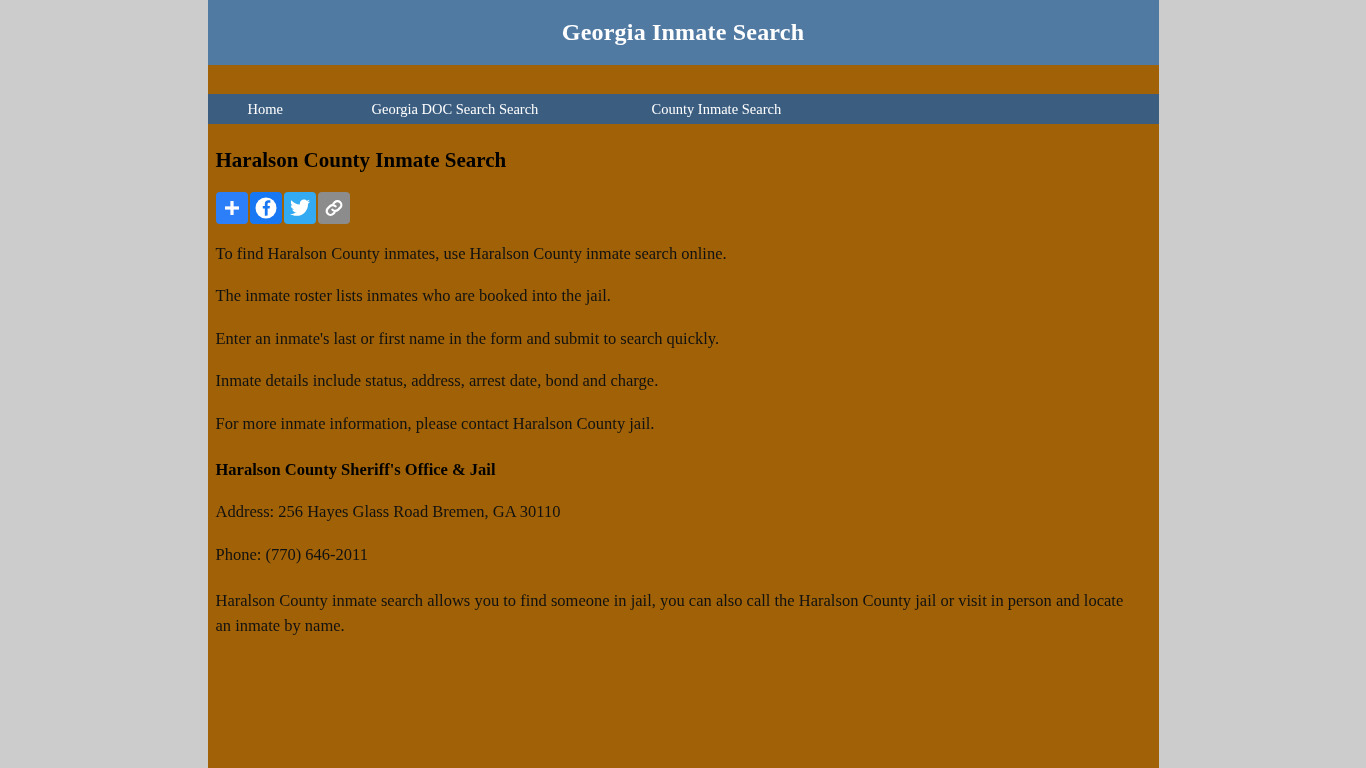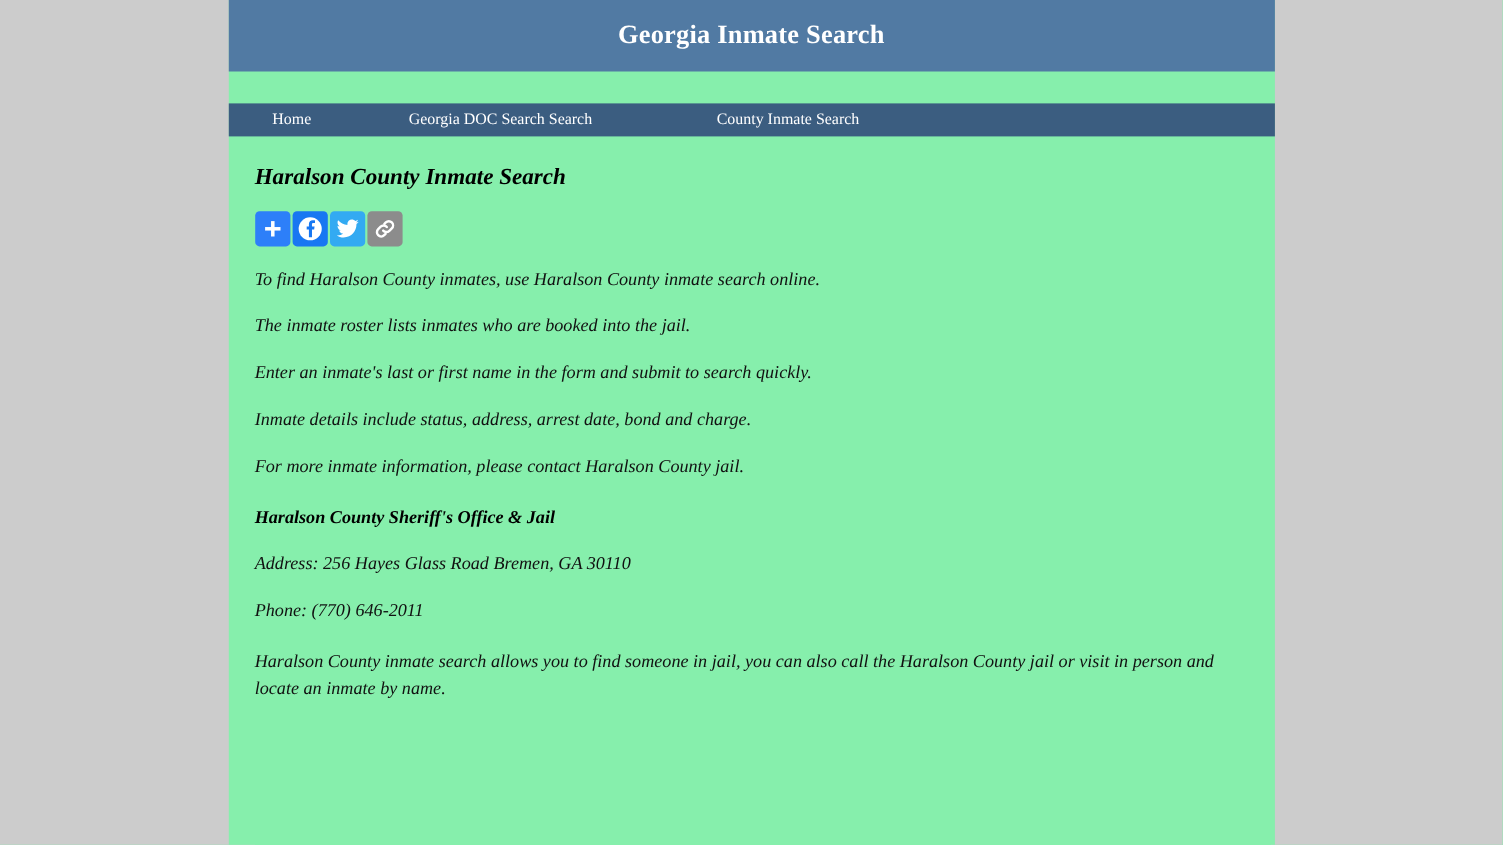--- a/index.html
+++ b/index.html
@@ -11,21 +11,21 @@
     width: 1366px;
     height: 768px;
     background: #cccccc;
     font-family: "Liberation Serif", "DejaVu Serif", serif;
     overflow: hidden;
   }
 
   .page-container {
     width: 951px;
     margin: 0 auto;
-    background: #86efac;
+    background: #a16207;
     min-height: 768px;
     position: relative;
   }
 
   
   .site-header {
     background: #517aa3;
     height: 65px;
     display: flex;
     align-items: center;
@@ -57,23 +57,22 @@
     font-family: "Liberation Serif", "DejaVu Serif", serif;
     cursor: pointer;
     display: block;
   }
   .nav-item.nav-home { width: 124px; }
   .nav-item.nav-doc { width: 280px; }
   .nav-item.nav-county { width: auto; }
 
   
   .content {
-    padding: 0 20px 0 24px;
+    padding: 0 20px 0 8px;
     box-sizing: border-box;
-    font-style: italic;
   }
   .page-title {
     font-size: 21px;
     font-weight: bold;
     color: #000000;
     margin: 24px 0 0 0;
     font-family: "Liberation Serif", "DejaVu Serif", serif;
   }
 
   

